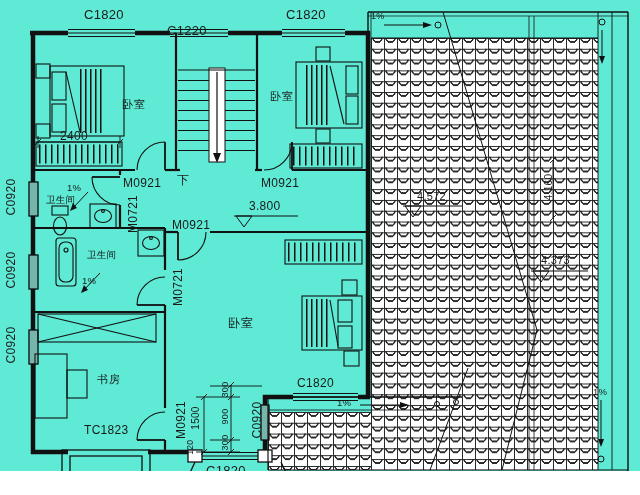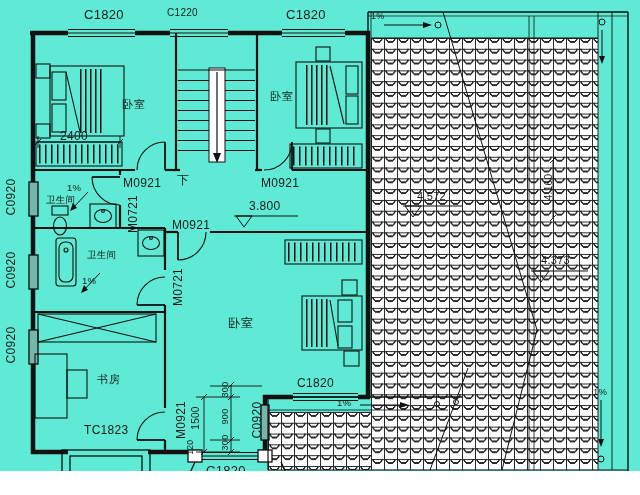--- a/index.html
+++ b/index.html
@@ -258,21 +258,21 @@
         <polygon points="409,405 400,402 400,408" fill="#111" stroke="none"></polygon>
       <circle cx="437" cy="404" r="2.5"></circle>
         <circle cx="456" cy="402" r="2.5"></circle>
       <line x1="601" y1="400" x2="601" y2="441"></line>
         <polygon points="598,439 604,439 601,447" fill="#111" stroke="none"></polygon>
       <circle cx="601" cy="459" r="3"></circle>
     </g>
   </svg>
 
   <div class="lbl" style="left:84px;top:8px;font-size:13px">C1820</div>
-  <div class="lbl" style="left:167px;top:8px;font-size:10px">C1220</div>
+  <div class="lbl" style="left:167px;top:24px;font-size:13px">C1220</div>
   <div class="lbl" style="left:286px;top:8px;font-size:13px">C1820</div>
 
   <div class="lbl room" style="left:122px;top:99px">卧室</div>
   <div class="lbl room" style="left:270px;top:91px">卧室</div>
   <div class="lbl room" style="left:228px;top:317px;font-size:12px">卧室</div>
   <div class="lbl sm" style="left:46px;top:195px">卫生间</div>
   <div class="lbl sm" style="left:87px;top:250px">卫生间</div>
   <div class="lbl room" style="left:97px;top:374px">书房</div>
 
   <div class="lbl" style="left:123px;top:177px">M0921</div>

